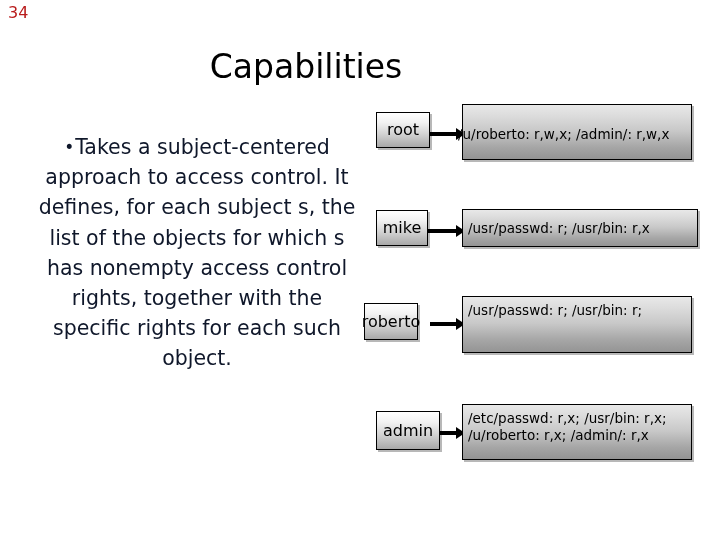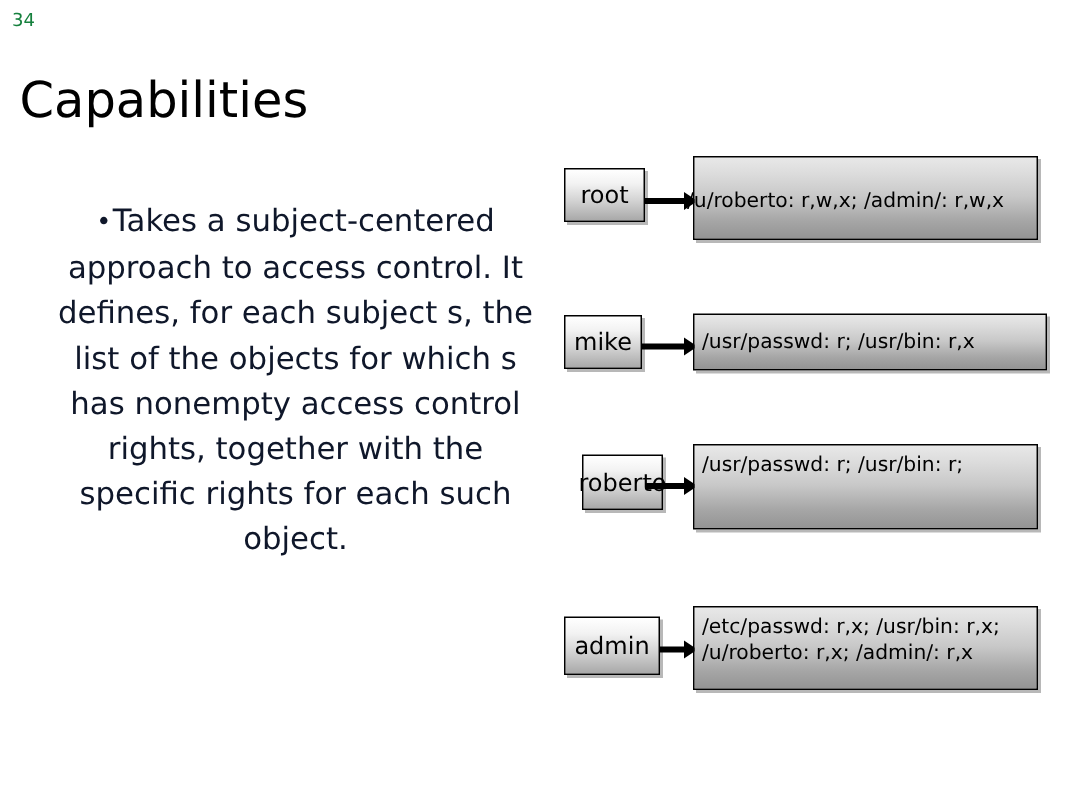--- a/index.html
+++ b/index.html
@@ -14,34 +14,34 @@
     overflow: hidden;
     font-family: "DejaVu Sans", sans-serif;
     color: #000000;
   }
 
   
   #slide-number {
     position: absolute;
     left: 8px;
     top: 6px;
-    font-size: 12px;
+    font-size: 16px;
     line-height: 14px;
     font-family: "DejaVu Sans", sans-serif;
-    color: #15803d;
+    color: #b91c1c;
     white-space: nowrap;
   }
 
   
   #slide-title {
     position: absolute;
-    left: 13px;
+    left: 0;
     top: 47px;
     width: 612px;
-    text-align: left;
+    text-align: center;
     font-size: 33px;
     line-height: 40px;
     font-family: "DejaVu Sans", sans-serif;
     font-weight: normal;
     color: #000000;
     letter-spacing: 0px;
   }
 
   
   #bullet-block {
@@ -170,21 +170,21 @@
     <div class="arrow" style="left:428px; top:229px; width:36px;">
       <div class="shaft" style="width:30px;"></div>
       <div class="head" style="left:28px;"></div>
     </div>
     <div class="caps-box" style="left:462px; top:209px; width:236px; height:38px;">
       <div class="caps-text" style="top:10px;">/usr/passwd: r; /usr/bin: r,x</div>
     </div>
   </div>
 
   <div class="row" style="top:0;">
-    <div class="subject-box" style="left:388px; top:303px; width:54px; height:37px;">
+    <div class="subject-box" style="left:364px; top:303px; width:54px; height:37px;">
       <span class="subject-label">roberto</span>
     </div>
     <div class="arrow" style="left:430px; top:322px; width:36px;">
       <div class="shaft" style="width:28px;"></div>
       <div class="head" style="left:26px;"></div>
     </div>
     <div class="caps-box" style="left:462px; top:296px; width:230px; height:57px;">
       <div class="caps-text" style="top:5px;">/usr/passwd: r; /usr/bin: r;</div>
     </div>
   </div>

